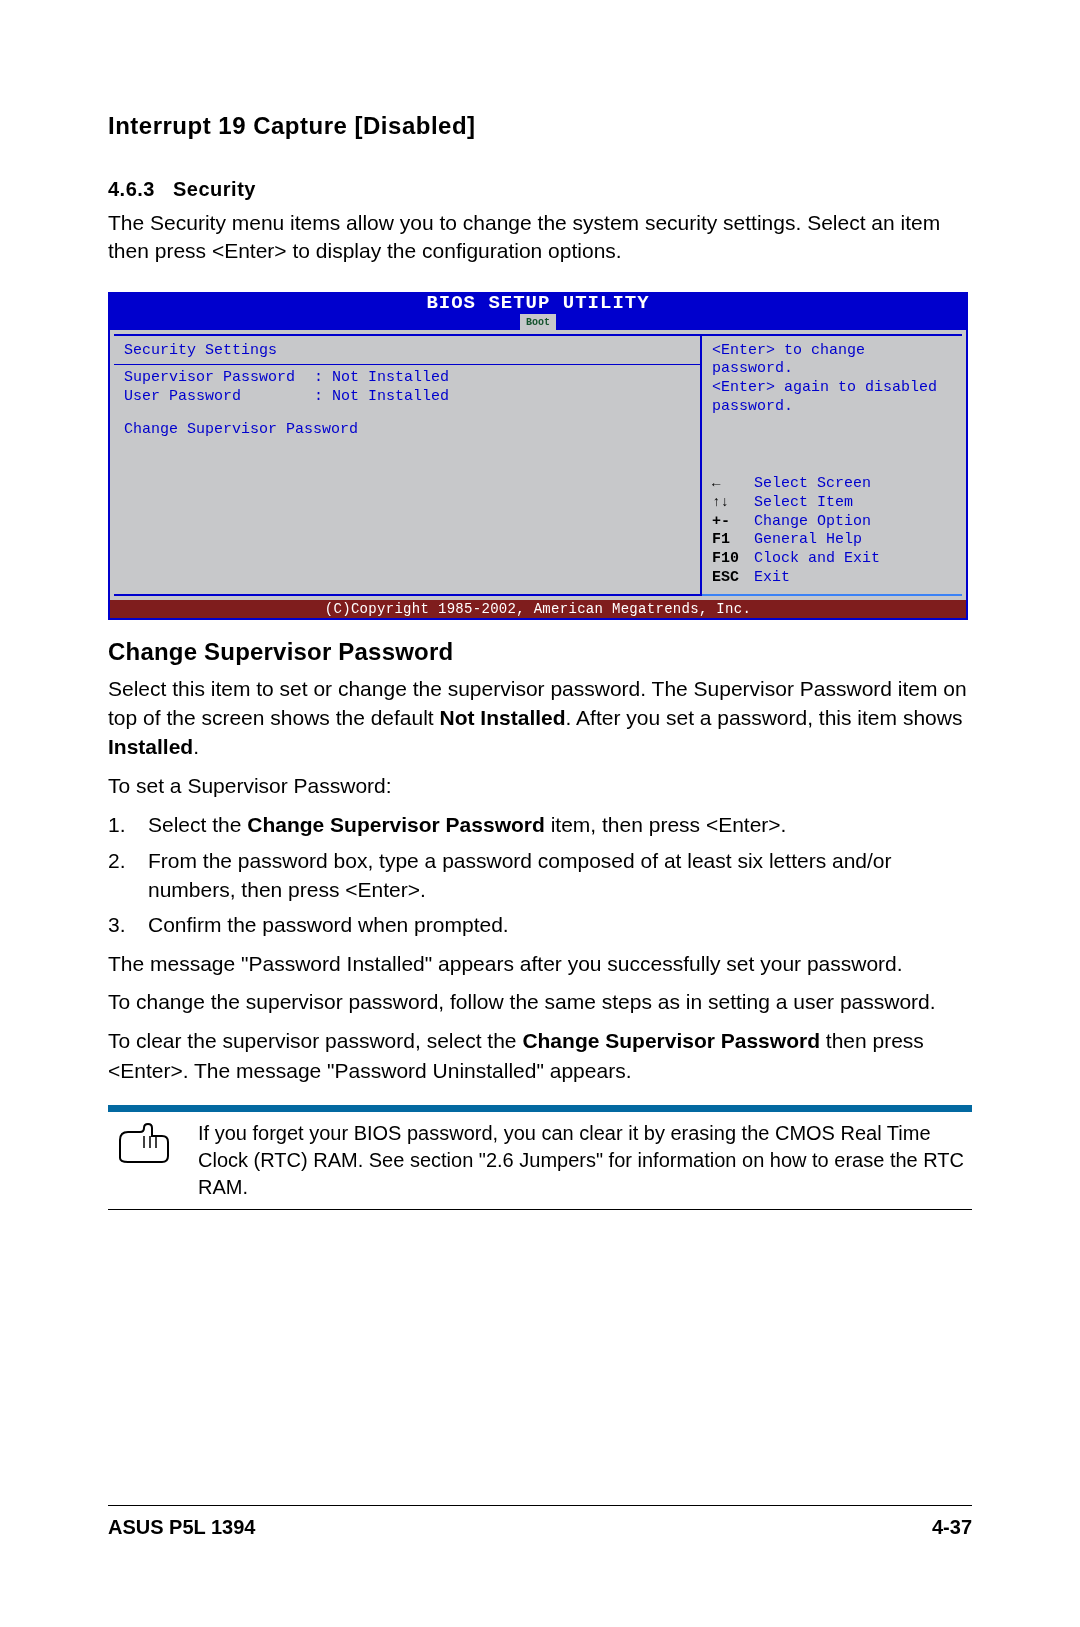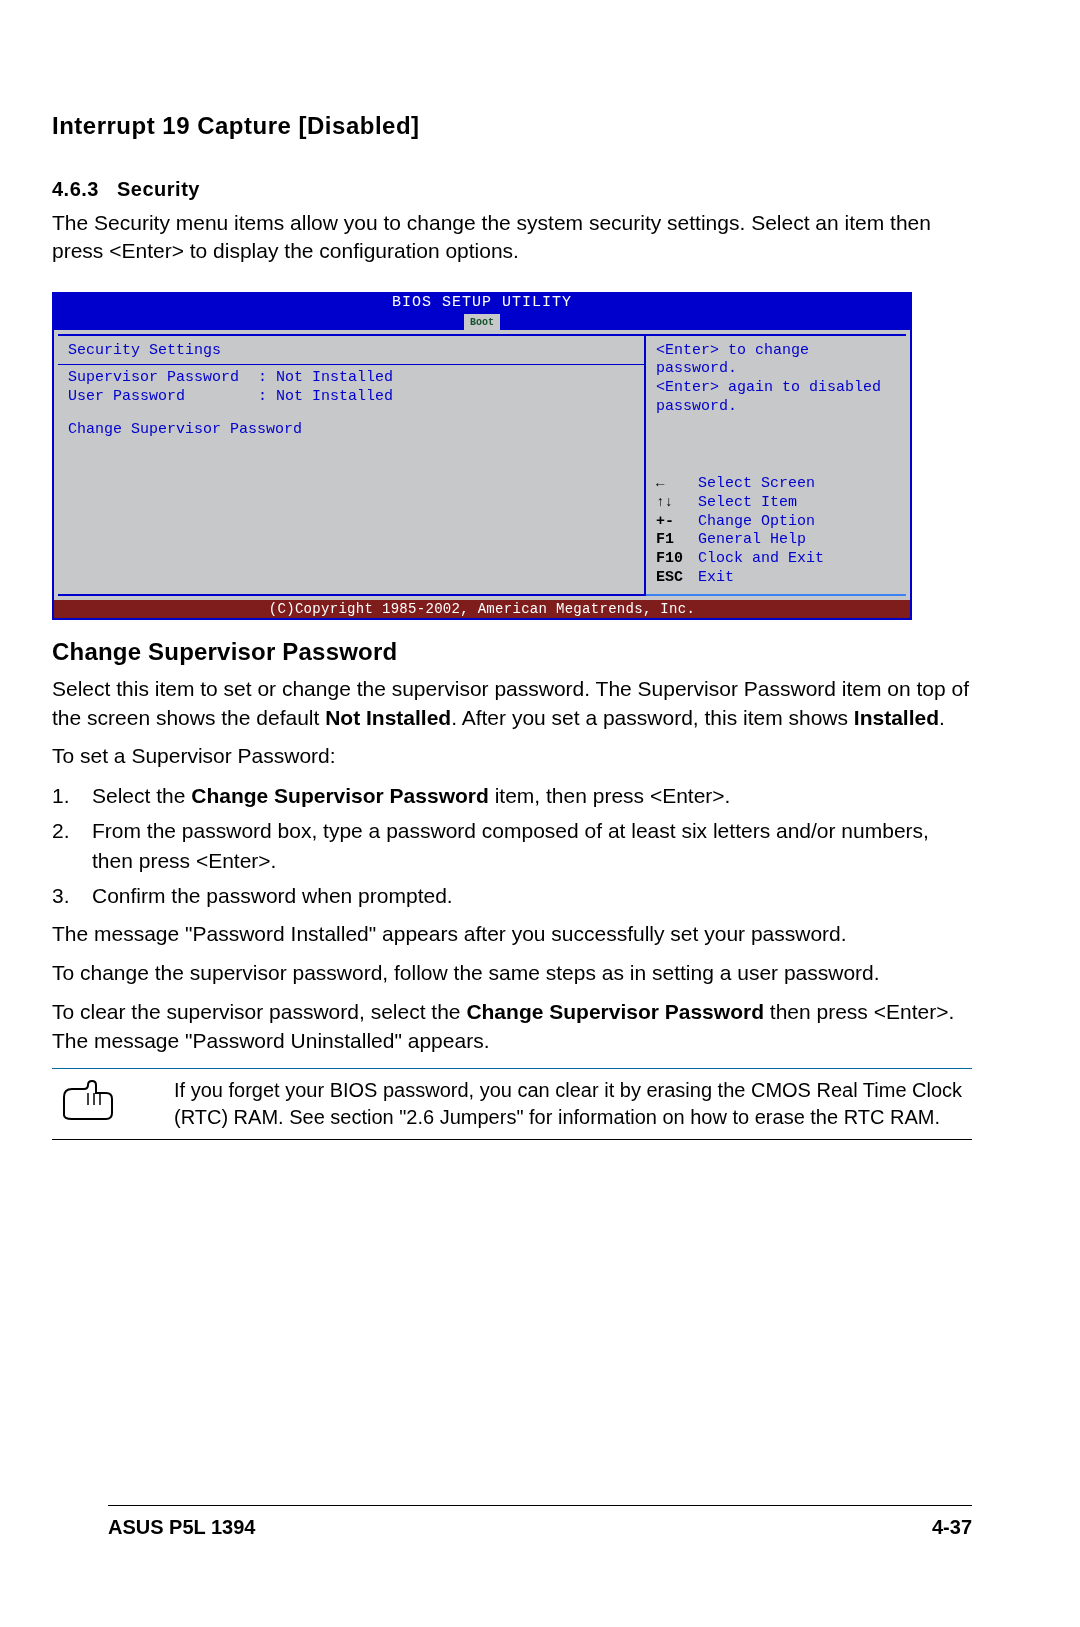--- a/index.html
+++ b/index.html
@@ -5,21 +5,21 @@
     * { box-sizing: border-box; margin: 0; padding: 0; }
     body {
       font-family: Arial, Helvetica, sans-serif;
       background: #fff;
       width: 1080px;
       height: 1627px;
       position: relative;
       padding: 0;
     }
     .page {
-      padding: 112px 108px 60px 52px;
+      padding: 112px 108px 60px 108px;
     }
     .h-interrupt {
       font-weight: bold;
       font-size: 24px;
       letter-spacing: 0.5px;
       margin-bottom: 6px;
     }
     .body-text {
       font-size: 21px;
       line-height: 1.35;
@@ -52,22 +52,22 @@
     .bios-header {
       background: #0000cd;
       text-align: center;
       position: relative;
       height: 36px;
       line-height: 18px;
       padding-top: 0px;
     }
     .bios-title {
       color: #fff;
-      font-weight: normal;
-      font-size: 15px;
+      font-weight: bold;
+      font-size: 19px;
       letter-spacing: 1px;
       display: block;
     }
     .bios-tab {
       background: #c7c8ca;
       color: #14532d;
       font-weight: bold;
       font-size: 10px;
       display: inline-block;
       padding: 0 6px;
@@ -128,25 +128,24 @@
       font-size: 21px;
       line-height: 1.4;
       list-style: none;
       margin: 6px 0 10px 0;
     }
     ol.steps li { display: flex; margin-bottom: 6px; }
     ol.steps li .n { width: 40px; flex-shrink:0; }
     ol.steps li .t { flex: 1; }
     .note-block {
       display: flex;
-      border-top: 1px solid #0369a1;
+      border-top: 7px solid #0369a1;
       border-bottom: 1px solid #000;
       padding: 8px 0;
-      margin-top: 12px;
-      gap: 32px;
+      margin-top: 20px;
     }
     .note-icon { width: 90px; flex-shrink: 0; padding-top:2px; padding-left:6px;}
     .note-text { font-size: 20px; line-height: 1.35; }
     .page-footer {
       position: absolute;
       bottom: 88px;
       left: 108px;
       right: 108px;
       border-top: 1px solid #000;
       padding-top: 10px;

